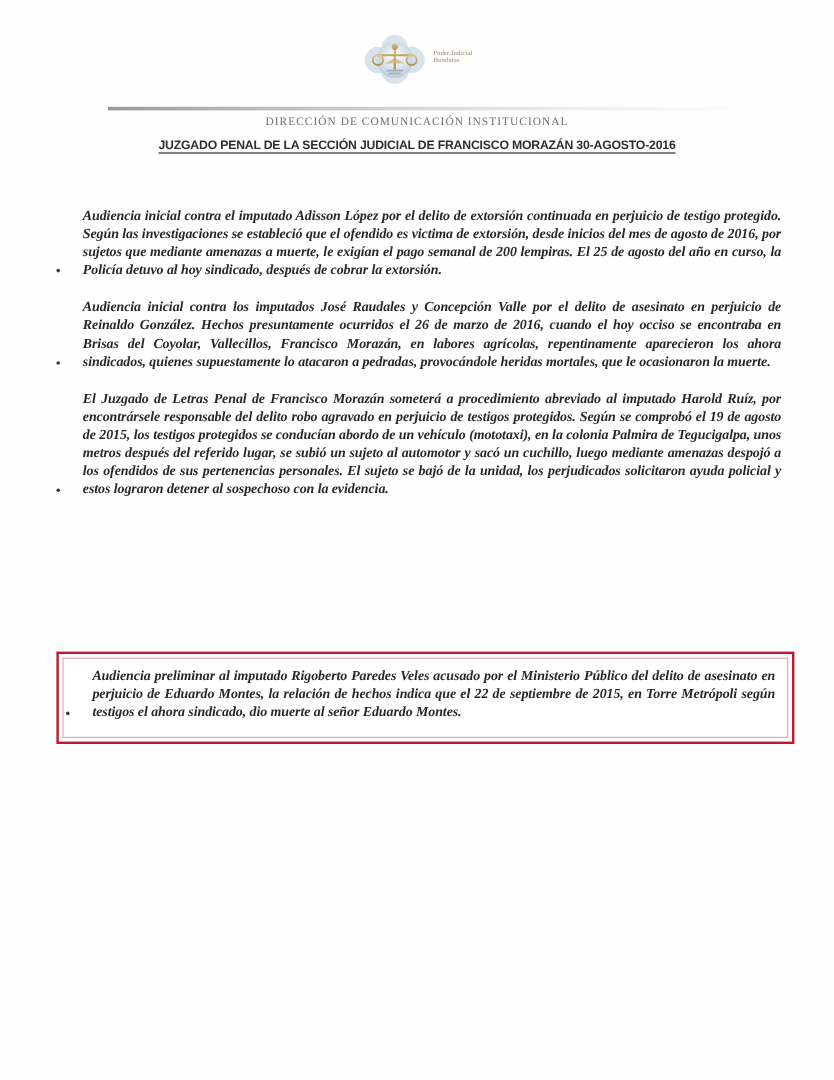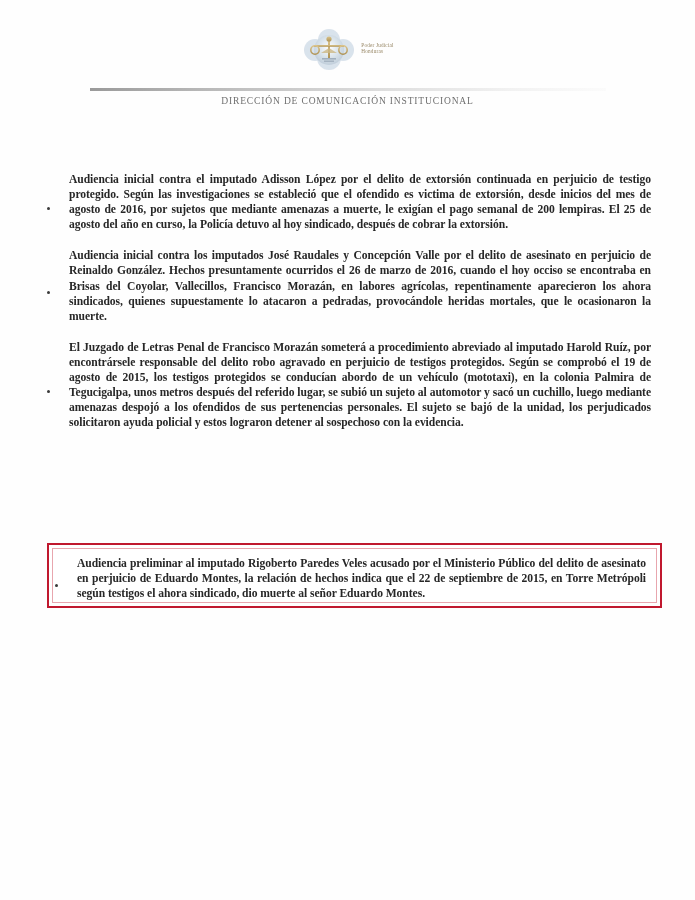--- a/index.html
+++ b/index.html
@@ -95,22 +95,23 @@
   
   .content {
     position: absolute;
     left: 47px;
     top: 172px;
     width: 604px;
   }
 
   .bullet-item {
     display: flex;
-    align-items: center;
+    align-items: flex-end;
     margin-bottom: 16px;
+    font-style: italic;
   }
   .bullet-item:last-child { margin-bottom: 0; }
 
   .bullet-dot {
     flex: 0 0 auto;
     width: 22px;
     padding-top: 6px;
     text-align: left;
   }
   .bullet-dot i {
@@ -140,21 +141,21 @@
     left: 47px;
     top: 543px;
     width: 615px;
     box-sizing: border-box;
     border: 2px solid #c0182e;
     background: #ffffff;
     padding: 3px;
   }
   .highlight-inner {
     border: 1px solid #e8a6ae;
-    padding: 7px 10px 1px 2px;
+    padding: 7px 10px 13px 2px;
     box-sizing: border-box;
   }
   .highlight-box .bullet-item { margin-bottom: 0; }
   .highlight-box .bullet-text { width: 591px; }
 </style>
 </head>
 <body>
 
 <div class="page">
 
@@ -195,20 +196,21 @@
       <div class="logo-text">
         <span>Poder Judicial</span>
         <span>Honduras</span>
       </div>
     </div>
 
     <div class="rule"></div>
 
     <div class="dept-line">DIRECCIÓN DE COMUNICACIÓN INSTITUCIONAL</div>
 
+    <div class="doc-title">JUZGADO PENAL DE LA SECCIÓN JUDICIAL DE FRANCISCO MORAZÁN 30-AGOSTO-2016</div>
   </div>
 
   <div class="content">
 
     <div class="bullet-item">
       <div class="bullet-dot"><i></i></div>
       <div class="bullet-text">Audiencia inicial contra el imputado Adisson López por el delito de extorsión continuada en perjuicio de testigo protegido. Según las investigaciones se estableció que el ofendido es victima de extorsión, desde inicios del mes de agosto de 2016, por sujetos que mediante amenazas a muerte, le exigían el pago semanal de 200 lempiras. El 25 de agosto del año en curso, la Policía detuvo al hoy sindicado, después de cobrar la extorsión.</div>
     </div>
 
     <div class="bullet-item">

